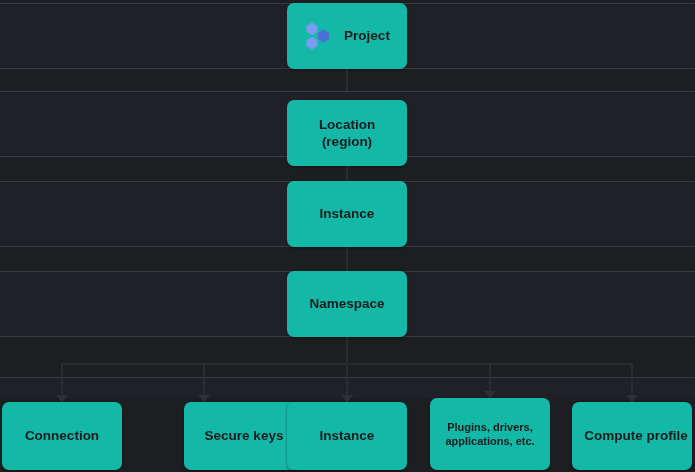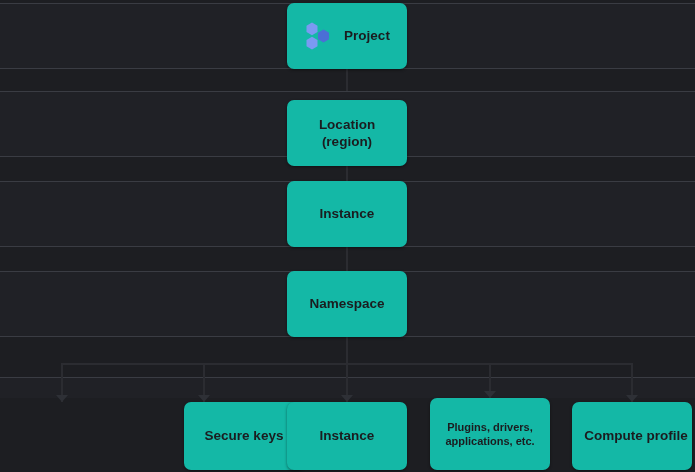--- a/index.html
+++ b/index.html
@@ -139,20 +139,23 @@
   </div>
 
   <div class="card c-instance">
     <span class="label">Instance</span>
   </div>
 
   <div class="card c-namespace">
     <span class="label">Namespace</span>
   </div>
 
+  <div class="card r0">
+    <span class="label">Connection</span>
+  </div>
   <div class="card r1">
     <span class="label">Secure keys</span>
   </div>
   <div class="card r2">
     <span class="label">Instance</span>
   </div>
   <div class="card r3">
     <span class="label">Plugins, drivers,
 applications, etc.</span>
   </div>

